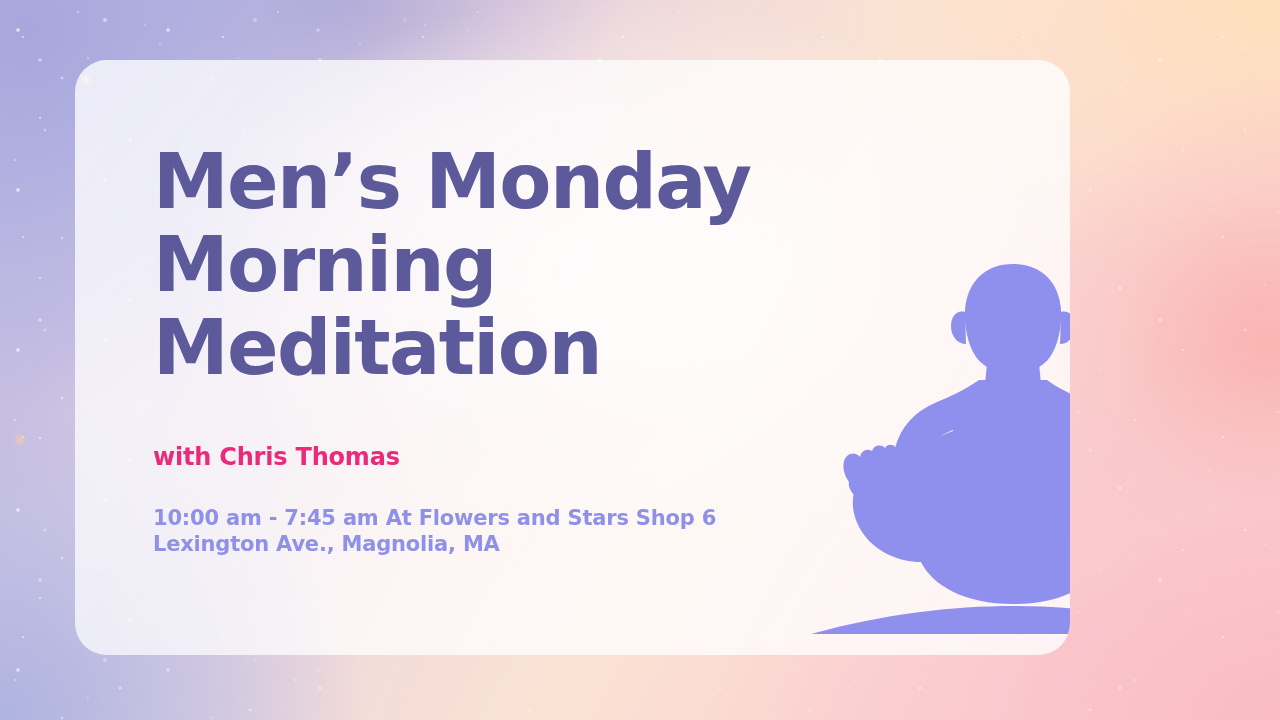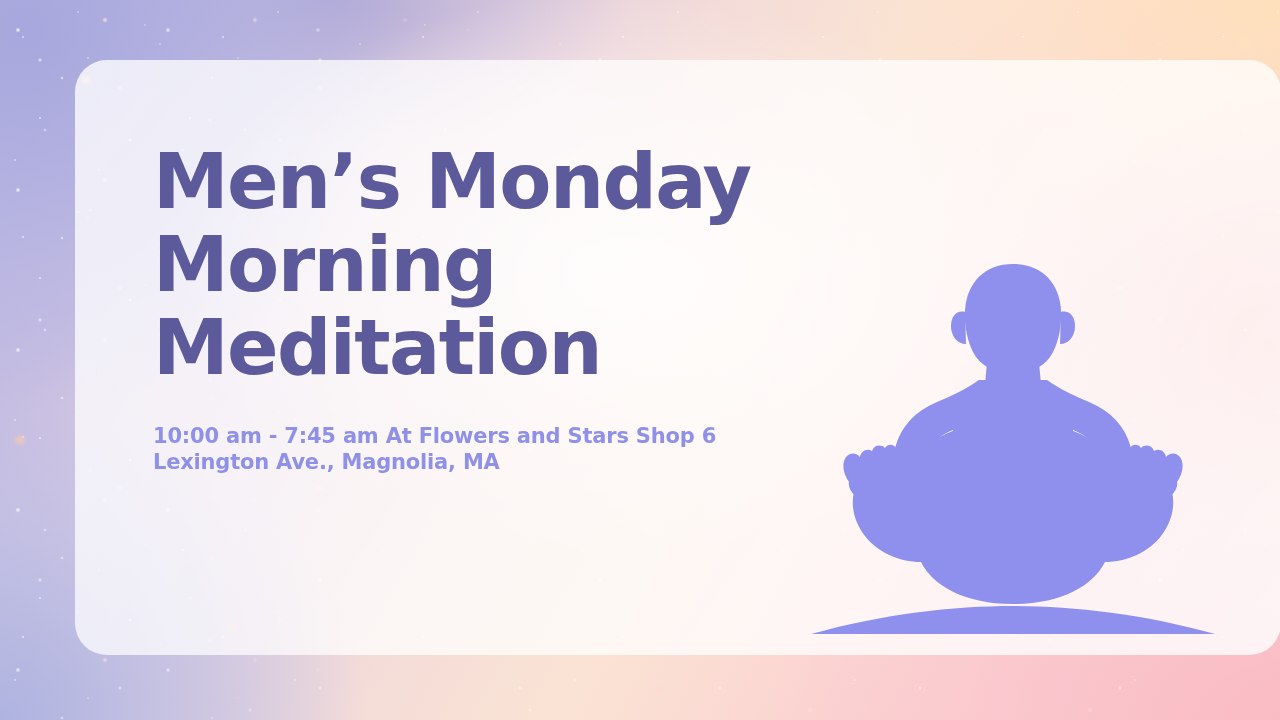--- a/index.html
+++ b/index.html
@@ -112,21 +112,21 @@
       radial-gradient(8px 8px at 1142px 245px, rgba(255,206,196,0.6), transparent),
       radial-gradient(10px 10px at 1190px 612px, rgba(255,200,196,0.55), transparent),
       radial-gradient(6px 6px at 660px 690px, rgba(255,214,214,0.6), transparent);
     background-repeat:no-repeat;
   }
 
   
   .card {
     position:absolute;
     left:75px; top:60px;
-    width:1206px; height:595px;
+    width:995px; height:595px;
     border-radius:32px;
     background:rgba(255,255,255,0.68);
     overflow:hidden;
   }
   .card-sheen {
     position:absolute; inset:0;
     background:linear-gradient(125deg,
       rgba(255,255,255,0.30) 0%,
       rgba(255,255,255,0.12) 38%,
       rgba(255,255,255,0.26) 70%,
@@ -197,20 +197,21 @@
   <div class="bg-layer flares"></div>
 
   <div class="card">
     <div class="card-sheen"></div>
 
     <div class="content">
       <div class="title">Men’s Monday
 Morning
 Meditation</div>
 
+      <div class="presenter">with Chris Thomas</div>
 
       <div class="details">10:00 am - 7:45 am
 At Flowers and Stars Shop
 6 Lexington Ave., Magnolia, MA</div>
     </div>
 
     <div class="figure">
       <svg viewBox="0 0 420 400" xmlns="http://www.w3.org/2000/svg" aria-hidden="true">
         <g fill="#8f90ed">
 

